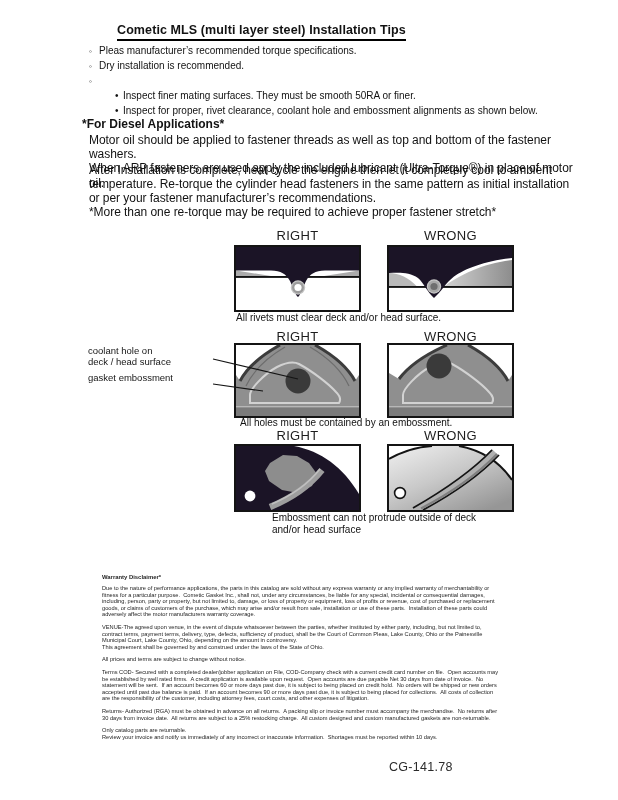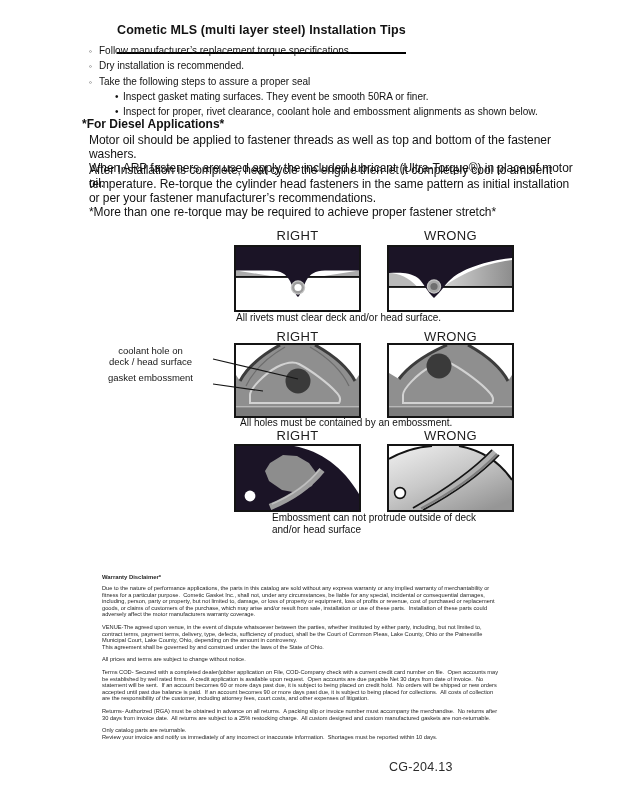--- a/index.html
+++ b/index.html
@@ -3,72 +3,71 @@
 <meta charset="utf-8">
 <style>
   html,body { margin:0; padding:0; background:#ffffff; }
   .page {
     position:relative; width:618px; height:800px; background:#ffffff;
     font-family:"Liberation Sans", sans-serif; color:#121212; overflow:hidden;
   }
   .title {
     position:absolute; left:117px; top:23px; margin:0;
     font-size:12.5px; font-weight:bold; white-space:nowrap;
-    border-bottom:2px solid #000; padding-bottom:15px; letter-spacing:0.1px;
+    border-bottom:2px solid #000; padding-bottom:2px; letter-spacing:0.1px;
   }
   .tips { position:absolute; left:89px; top:44px; font-size:10px; line-height:14.4px; }
   .tip-row { display:flex; align-items:baseline; }
   .tip-row.sub { padding-left:26px; }
   .mark-open { width:10px; font-size:8px; line-height:14.4px; }
   .mark-solid { width:8px; font-size:10px; line-height:14.4px; }
   .diesel-h { position:absolute; left:82px; top:117px; margin:0; font-size:12px; font-weight:bold; }
   .body-p {
     position:absolute; left:89px; width:490px; margin:0;
     font-size:12px; line-height:14.2px; white-space:pre-wrap; letter-spacing:-0.05px;
   }
   .p1 { top:133px; } .p2 { top:163px; } .p3 { top:205px; }
   .dlabel { position:absolute; width:127px; text-align:center; font-size:13px; color:#1d1d1d; letter-spacing:0.3px; }
   .dbox { position:absolute; width:123px; border:2px solid #141414; background:#fff; }
   .dbox svg { display:block; }
   .caption {
     position:absolute; font-size:10px; font-weight:normal; line-height:11.5px; white-space:pre-wrap;
   }
   .ann-label {
-    position:absolute; left:88px; width:125px; text-align:center;
+    position:absolute; left:88px; width:125px; text-align:left;
     font-size:9.5px; line-height:11px; white-space:pre-wrap; color:#161616;
   }
   .leader-svg { position:absolute; left:120px; top:340px; pointer-events:none; z-index:5; }
   .warranty { position:absolute; left:102px; top:574px; width:424px; color:#242424; }
   .warranty .w-head { font-size:5.9px; font-weight:bold; margin:0 0 5px 0; }
   .warranty p { font-size:5.7px; line-height:6.6px; margin:0 0 6px 0; white-space:pre-wrap; }
   .pageno { position:absolute; left:389px; top:760px; font-size:12.5px; color:#2b2b2b; letter-spacing:0.3px; }
 </style>
 </head>
 <body>
 
 <div class="page">
 
   <h1 class="title">Cometic MLS (multi layer steel) Installation Tips</h1>
 
   <div class="tips">
     <div class="tip-row">
       <span class="mark-open">◦</span>
-      <span>Follow manufacturer’s replacement torque specifications.</span>
+      <span>Pleas manufacturer’s recommended torque specifications.</span>
     </div>
     <div class="tip-row">
       <span class="mark-open">◦</span>
       <span>Dry installation is recommended.</span>
     </div>
     <div class="tip-row">
       <span class="mark-open">◦</span>
-      <span>Take the following steps to assure a proper seal</span>
     </div>
     <div class="tip-row sub">
       <span class="mark-solid">•</span>
-      <span>Inspect gasket mating surfaces.  They event be smooth 50RA or finer.</span>
+      <span>Inspect finer mating surfaces.  They must be smooth 50RA or finer.</span>
     </div>
     <div class="tip-row sub">
       <span class="mark-solid">•</span>
       <span>Inspect for proper, rivet clearance, coolant hole and embossment alignments as shown below.</span>
     </div>
   </div>
 
   <h2 class="diesel-h">*For Diesel Applications*</h2>
   <p class="body-p p1">Motor oil should be applied to fastener threads as well as top and bottom of the fastener washers.
 When ARP fasteners are used apply the included lubricant (Ultra-Torque®) in place of motor oil.</p>
@@ -213,15 +212,15 @@
 be established by well rated firms.  A credit application is available upon request.  Open accounts are due payable Net 30 days from date of invoice.  No
 statement will be sent.  If an account becomes 60 or more days past due, it is subject to being placed on credit hold.  No orders will be shipped or new orders
 accepted until past due balance is paid.  If an account becomes 90 or more days past due, it is subject to being placed for collections.  All costs of collection
 are the responsibility of the customer, including attorney fees, court costs, and other expenses of litigation.</p>
     <p>Returns- Authorized (RGA) must be obtained in advance on all returns.  A packing slip or invoice number must accompany the merchandise.  No returns after
 30 days from invoice date.  All returns are subject to a 25% restocking charge.  All custom designed and custom manufactured gaskets are non-returnable.</p>
     <p>Only catalog parts are returnable.
 Review your invoice and notify us immediately of any incorrect or inaccurate information.  Shortages must be reported within 10 days.</p>
   </div>
 
-  <div class="pageno">CG-204.13</div>
+  <div class="pageno">CG-141.78</div>
 
 </div>
 
 </body></html>

